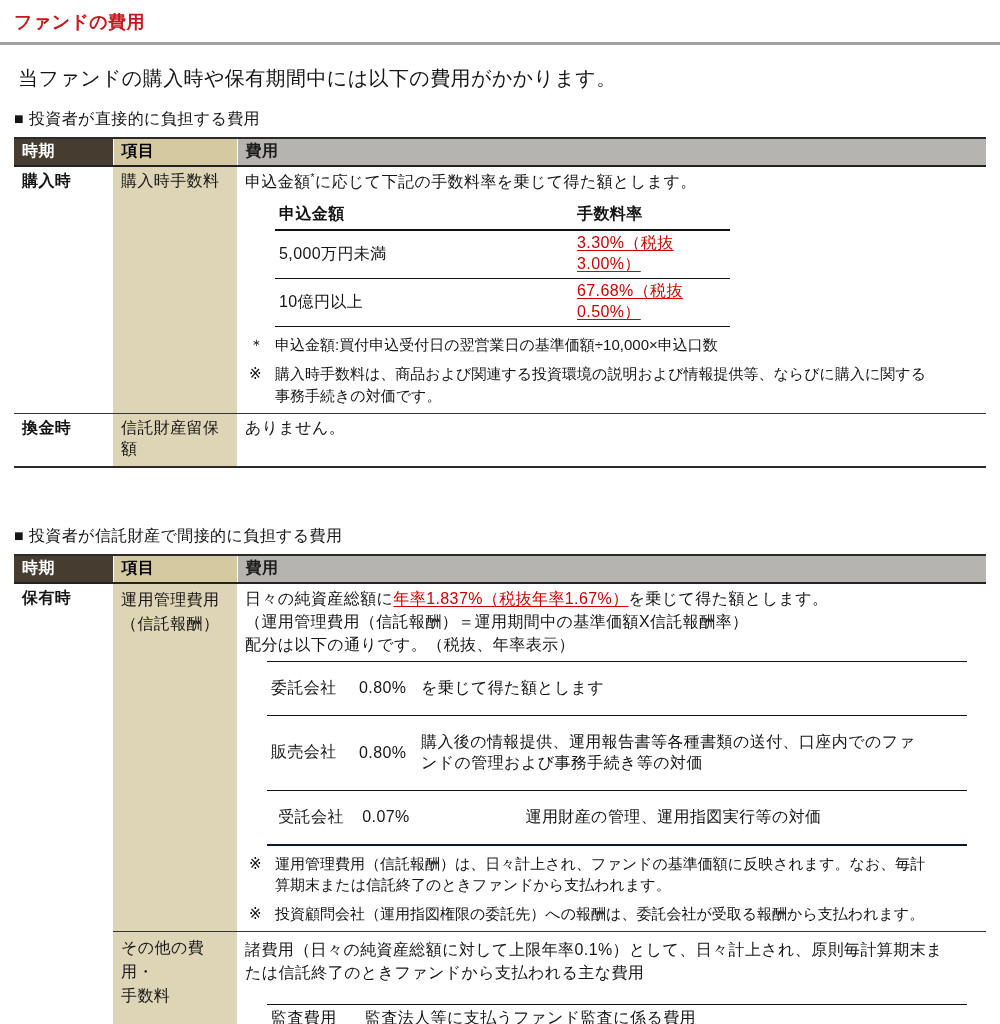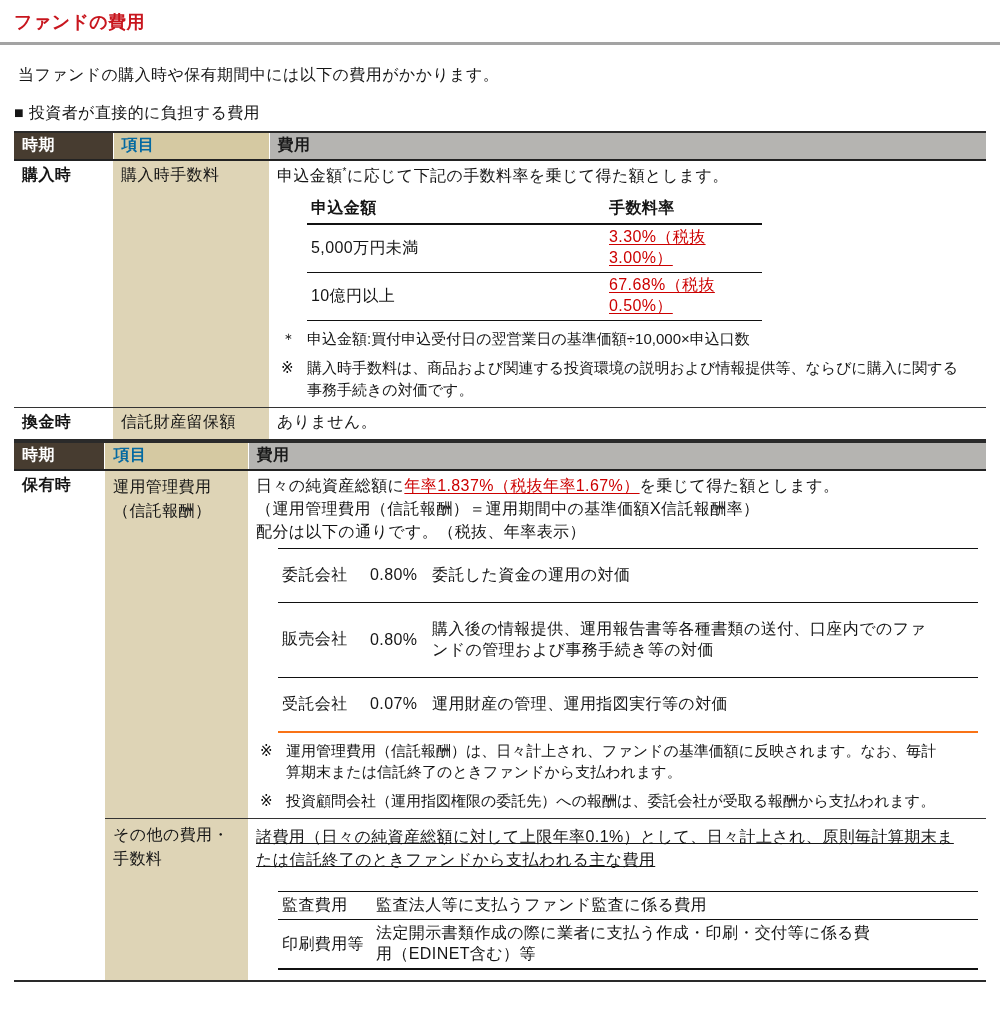--- a/index.html
+++ b/index.html
@@ -6,32 +6,32 @@
   html, body { margin: 0; padding: 0; }
   body {
     width: 1000px; height: 1024px; overflow: hidden;
     background: #ffffff; color: #151515;
     font-family: "Liberation Sans", "DejaVu Sans", sans-serif;
     letter-spacing: 0.4px;
   }
   .title-block { border-bottom: 3px solid #a3a3a3; padding: 10px 14px 8px; }
   .page-title { font-size: 18px; font-weight: 700; color: #c8161e; }
   .content { padding: 0 14px; }
-  .intro { font-size: 16px; margin: 20px 0 0 4px; font-family: Liberation Serif, serif; }
+  .intro { font-size: 20px; margin: 20px 0 0 4px; font-family: Liberation Serif, serif; }
   .section-heading { font-size: 16px; margin: 17px 0 7px 0; font-weight: 400; }
   .section-heading.second { margin-top: 58px; }
 
   
   table.cost { width: 972px; border-collapse: collapse; border-top: 2px solid #2a2a2a; border-bottom: 2px solid #2a2a2a; }
   table.cost > thead > tr > th {
     font-size: 16px; font-weight: 700; text-align: left;
     padding: 2px 8px 3px; border-bottom: 2px solid #222222;
   }
   th.h-time { width: 99px;  background: #473c30; color: #ffffff; border-right: 1px solid #fff; }
-  th.h-item { width: 156px; background: #d5c9a2; color: #0369a1; border-right: 1px solid #fff; }
+  th.h-item { width: 124px; background: #d5c9a2; color: #000000; border-right: 1px solid #fff; }
   th.h-fee  { background: #b5b4b1; color: #1a1a1a; }
   table.cost > tbody > tr > td { font-size: 16px; vertical-align: top; padding: 4px 8px 6px; }
   table.cost > tbody > tr.sep > td { border-top: 1px solid #333333; }
   td.c-time { padding-left: 6px; font-weight: bold; }
   td.c-item { background: #ded4b6; }
   td.c-fee  { padding: 4px 8px 8px; }
 
   .fee-line { margin: 1px 0 2px; }
   .sup { font-size: 10px; vertical-align: super; }
   .red-ul { color: #cc0000; text-decoration: underline; text-underline-offset: 2px; }
@@ -45,33 +45,33 @@
 
   
   .note { display: flex; align-items: flex-start; font-size: 15px; letter-spacing: 0; margin: 7px 0 0 4px; line-height: 1.45; }
   .note .sym { flex: none; width: 26px; }
   .note .txt { max-width: 652px; }
 
   
   table.alloc { border-collapse: collapse; table-layout: fixed; width: 700px; margin: 5px 0 2px 22px; }
   table.alloc td { font-size: 16px; border-bottom: 1px solid #111; padding: 16px 4px; vertical-align: middle; }
   table.alloc tr:first-child td { border-top: 1px solid #111; }
-  table.alloc tr:last-child td  { border-bottom: 2px solid #f97316; }
+  table.alloc tr:last-child td  { border-bottom: 2px solid #0f172a; text-align: center; }
   .a-name { width: 88px; }
   .a-rate { width: 62px; }
   .wrap500 { max-width: 505px; }
 
   
   table.cost2 { border-collapse: collapse; table-layout: fixed; width: 700px; margin: 5px 0 4px 22px; }
   table.cost2 td { font-size: 16px; border-bottom: 1px solid #111; padding: 3px 4px; vertical-align: middle; }
   table.cost2 tr:first-child td { border-top: 1px solid #111; margin-top: 48px; }
   table.cost2 tr:last-child td  { border-bottom: 2px solid #111; }
   .c2-name { width: 94px; }
 
-  .para  { margin: 2px 0 20px; max-width: 706px; line-height: 1.45; text-decoration: underline; }
+  .para  { margin: 2px 0 20px; max-width: 706px; line-height: 1.45; }
   .item-line { line-height: 1.5; }
 </style>
 </head>
 <body>
 
 <header class="title-block">
   <div class="page-title">ファンドの費用</div>
 </header>
 
 <main class="content">
@@ -121,20 +121,21 @@
         </td>
       </tr>
       <tr class="sep">
         <td class="c-time">換金時</td>
         <td class="c-item">信託財産留保額</td>
         <td class="c-fee">ありません。</td>
       </tr>
     </tbody>
   </table>
 
+  <h2 class="section-heading second">■ 投資者が信託財産で間接的に負担する費用</h2>
 
   <table class="cost">
     <thead>
       <tr>
         <th class="h-time">時期</th>
         <th class="h-item">項目</th>
         <th class="h-fee">費用</th>
       </tr>
     </thead>
     <tbody>
@@ -147,21 +148,21 @@
         <td class="c-fee">
           <p class="fee-line"><span>日々の純資産総額に</span><span class="red-ul">年率1.837%（税抜年率1.67%）</span><span>を乗じて得た額とします。</span></p>
           <p class="fee-line">（運用管理費用（信託報酬）＝運用期間中の基準価額X信託報酬率）</p>
           <p class="fee-line">配分は以下の通りです。（税抜、年率表示）</p>
           <table class="alloc">
             <tbody>
               <tr>
                 <td class="a-name">委託会社</td>
                 <td class="a-rate">0.80%</td>
                 <td>
-                    <div class="wrap500">委託した資金の運用の対価</div>
+                    <div class="wrap500">を乗じて得た額とします</div>
                   </td>
               </tr>
               <tr>
                 <td class="a-name">販売会社</td>
                 <td class="a-rate">0.80%</td>
                 <td>
                     <div class="wrap500">購入後の情報提供、運用報告書等各種書類の送付、口座内でのファンドの管理および事務手続き等の対価</div>
                   </td>
               </tr>
               <tr>

